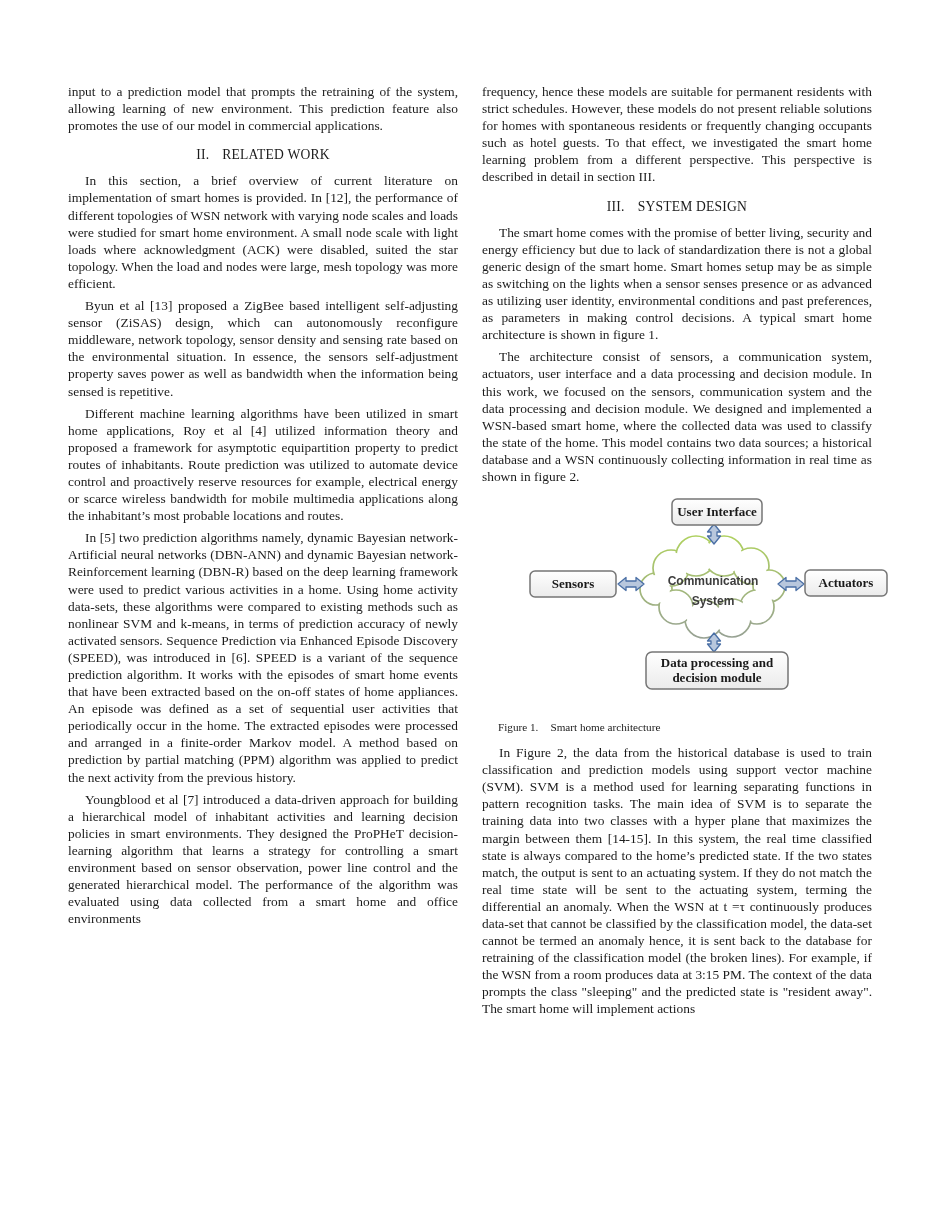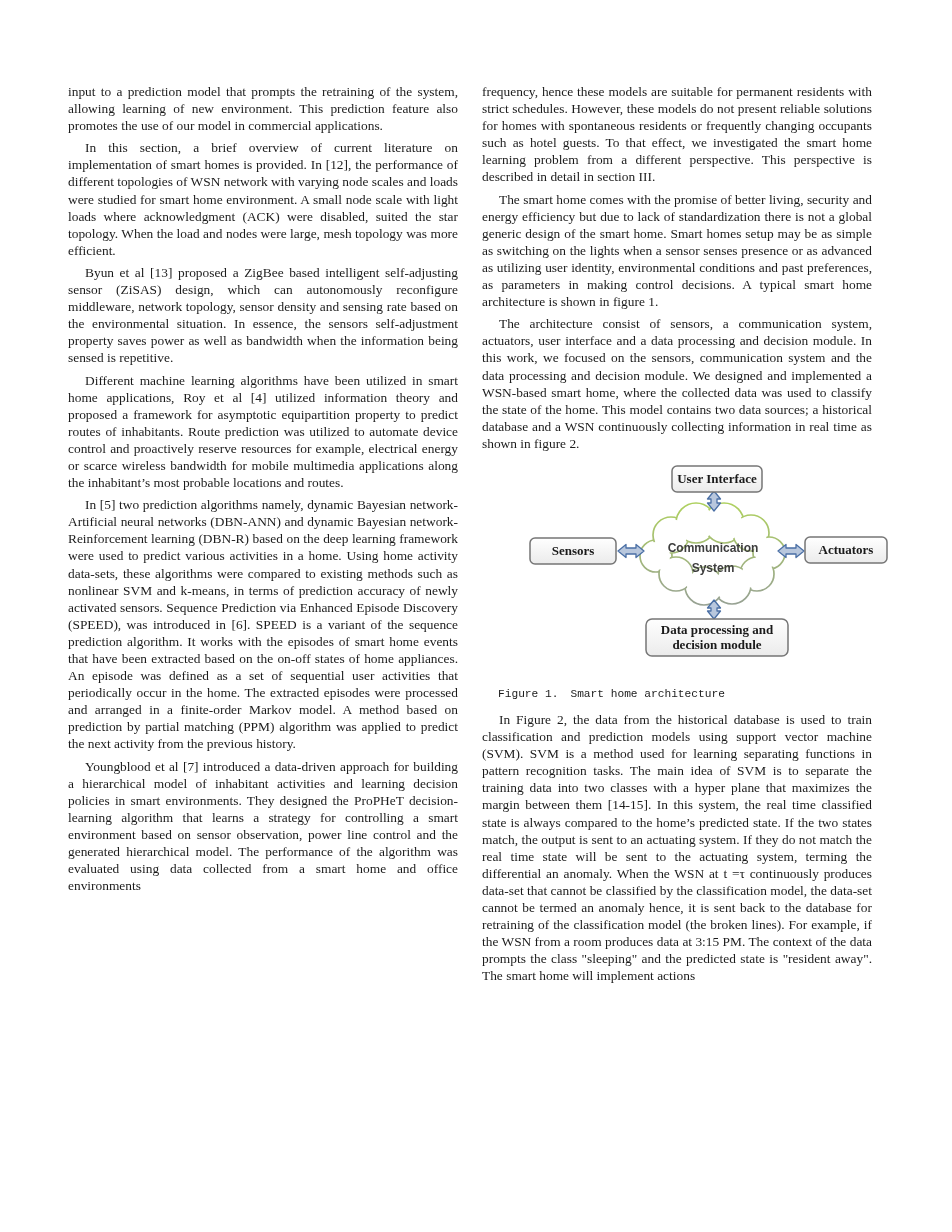--- a/index.html
+++ b/index.html
@@ -37,46 +37,51 @@
     text-indent: 0;
   }
   h2.section-heading .head-num { margin-right: 13px; }
   figure.fig { margin: 12px 0 10px 16px; }
   svg.fig-diagram { display: block; margin-left: 30px; }
   figcaption.fig-caption {
     margin-top: 27px;
     font-size: 11.2px;
     text-align: left;
     line-height: 14px;
-    font-family: Liberation Mono, monospace;
   }
   figcaption.fig-caption .cap-label { margin-right: 12px; }
   .svg-serif  { font-family: "Liberation Serif", serif; font-weight: 600; font-size: 13px; fill: #1a1a1a; }
   .svg-sans   { font-family: "Liberation Sans", sans-serif; font-weight: 600; font-size: 12px; fill: #3d3d3d; }
 </style>
 </head>
 <body>
 
 <div class="page">
   <div class="columns">
 
     <div class="col">
       <p class="noindent">input to a prediction model that prompts the retraining of the system, allowing learning of new environment. This prediction feature also promotes the use of our model in commercial applications.</p>
 
+      <h2 class="section-heading">
+        <span class="head-num">II.</span><span class="head-title">RELATED WORK</span>
+      </h2>
 
       <p>In this section, a brief overview of current literature on implementation of smart homes is provided. In [12], the performance of different topologies of WSN network with varying node scales and loads were studied for smart home environment. A small node scale with light loads where acknowledgment (ACK) were disabled, suited the star topology. When the load and nodes were large, mesh topology was more efficient.</p>
       <p>Byun et al [13] proposed a ZigBee based intelligent self-adjusting sensor (ZiSAS) design, which can autonomously reconfigure middleware, network topology, sensor density and sensing rate based on the environmental situation. In essence, the sensors self-adjustment property saves power as well as bandwidth when the information being sensed is repetitive.</p>
       <p>Different machine learning algorithms have been utilized in smart home applications, Roy et al [4] utilized information theory and proposed a framework for asymptotic equipartition property to predict routes of inhabitants. Route prediction was utilized to automate device control and proactively reserve resources for example, electrical energy or scarce wireless bandwidth for mobile multimedia applications along the inhabitant’s most probable locations and routes.</p>
       <p>In [5] two prediction algorithms namely, dynamic Bayesian network-Artificial neural networks (DBN-ANN) and dynamic Bayesian network-Reinforcement learning (DBN-R) based on the deep learning framework were used to predict various activities in a home. Using home activity data-sets, these algorithms were compared to existing methods such as nonlinear SVM and k-means, in terms of prediction accuracy of newly activated sensors. Sequence Prediction via Enhanced Episode Discovery (SPEED), was introduced in [6]. SPEED is a variant of the sequence prediction algorithm. It works with the episodes of smart home events that have been extracted based on the on-off states of home appliances. An episode was defined as a set of sequential user activities that periodically occur in the home. The extracted episodes were processed and arranged in a finite-order Markov model. A method based on prediction by partial matching (PPM) algorithm was applied to predict the next activity from the previous history.</p>
       <p>Youngblood et al [7] introduced a data-driven approach for building a hierarchical model of inhabitant activities and learning decision policies in smart environments. They designed the ProPHeT decision-learning algorithm that learns a strategy for controlling a smart environment based on sensor observation, power line control and the generated hierarchical model. The performance of the algorithm was evaluated using data collected from a smart home and office environments</p>
     </div>
 
     <div class="col">
       <p class="noindent">frequency, hence these models are suitable for permanent residents with strict schedules. However, these models do not present reliable solutions for homes with spontaneous residents or frequently changing occupants such as hotel guests. To that effect, we investigated the smart home learning problem from a different perspective. This perspective is described in detail in section III.</p>
 
+      <h2 class="section-heading">
+        <span class="head-num">III.</span><span class="head-title">SYSTEM DESIGN</span>
+      </h2>
 
       <p>The smart home comes with the promise of better living, security and energy efficiency but due to lack of standardization there is not a global generic design of the smart home. Smart homes setup may be as simple as switching on the lights when a sensor senses presence or as advanced as utilizing user identity, environmental conditions and past preferences, as parameters in making control decisions. A typical smart home architecture is shown in figure 1.</p>
       <p>The architecture consist of sensors, a communication system, actuators, user interface and a data processing and decision module. In this work, we focused on the sensors, communication system and the data processing and decision module. We designed and implemented a WSN-based smart home, where the collected data was used to classify the state of the home. This model contains two data sources; a historical database and a WSN continuously collecting information in real time as shown in figure 2.</p>
 
       <figure class="fig">
         <svg class="fig-diagram" width="362" height="196" viewBox="0 0 362 196" xmlns="http://www.w3.org/2000/svg">
           <defs>
             <linearGradient id="cloudGrad" gradientUnits="userSpaceOnUse" x1="0" y1="40" x2="0" y2="142">
               <stop offset="0" stop-color="#aed05f"></stop>
               <stop offset="1" stop-color="#97a194"></stop>

